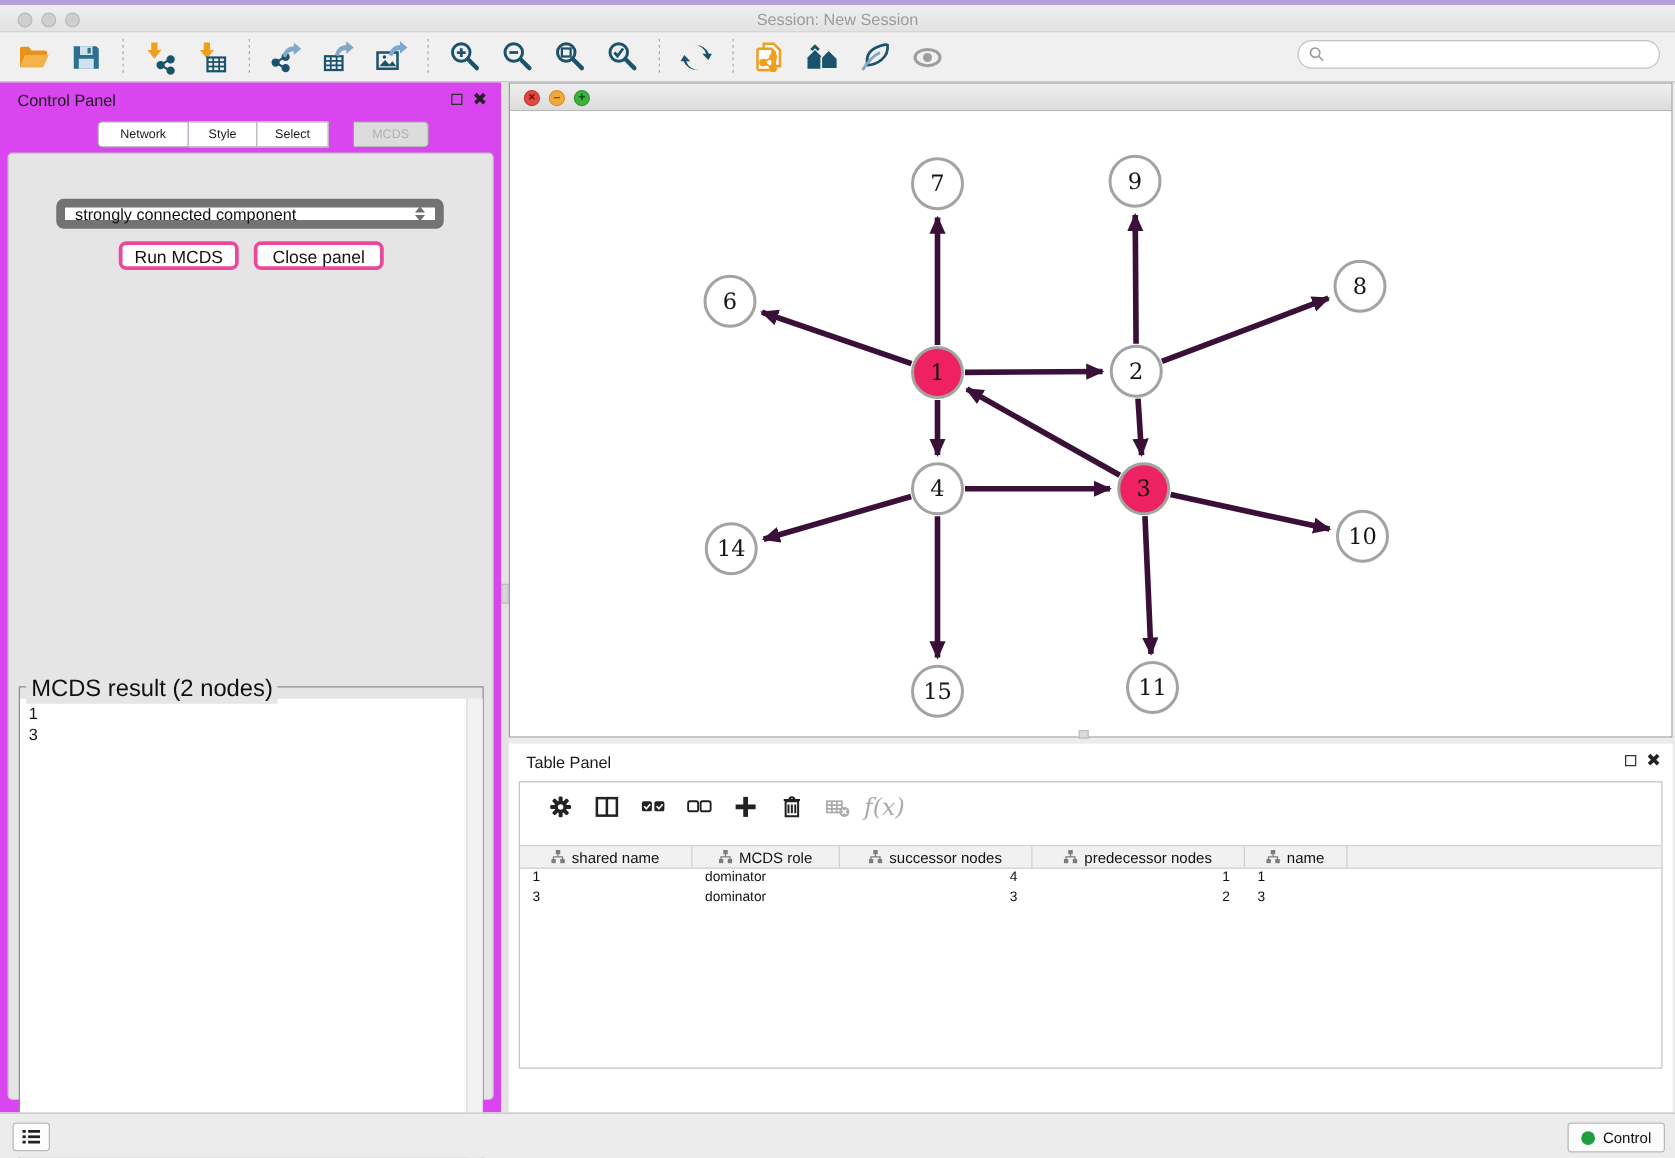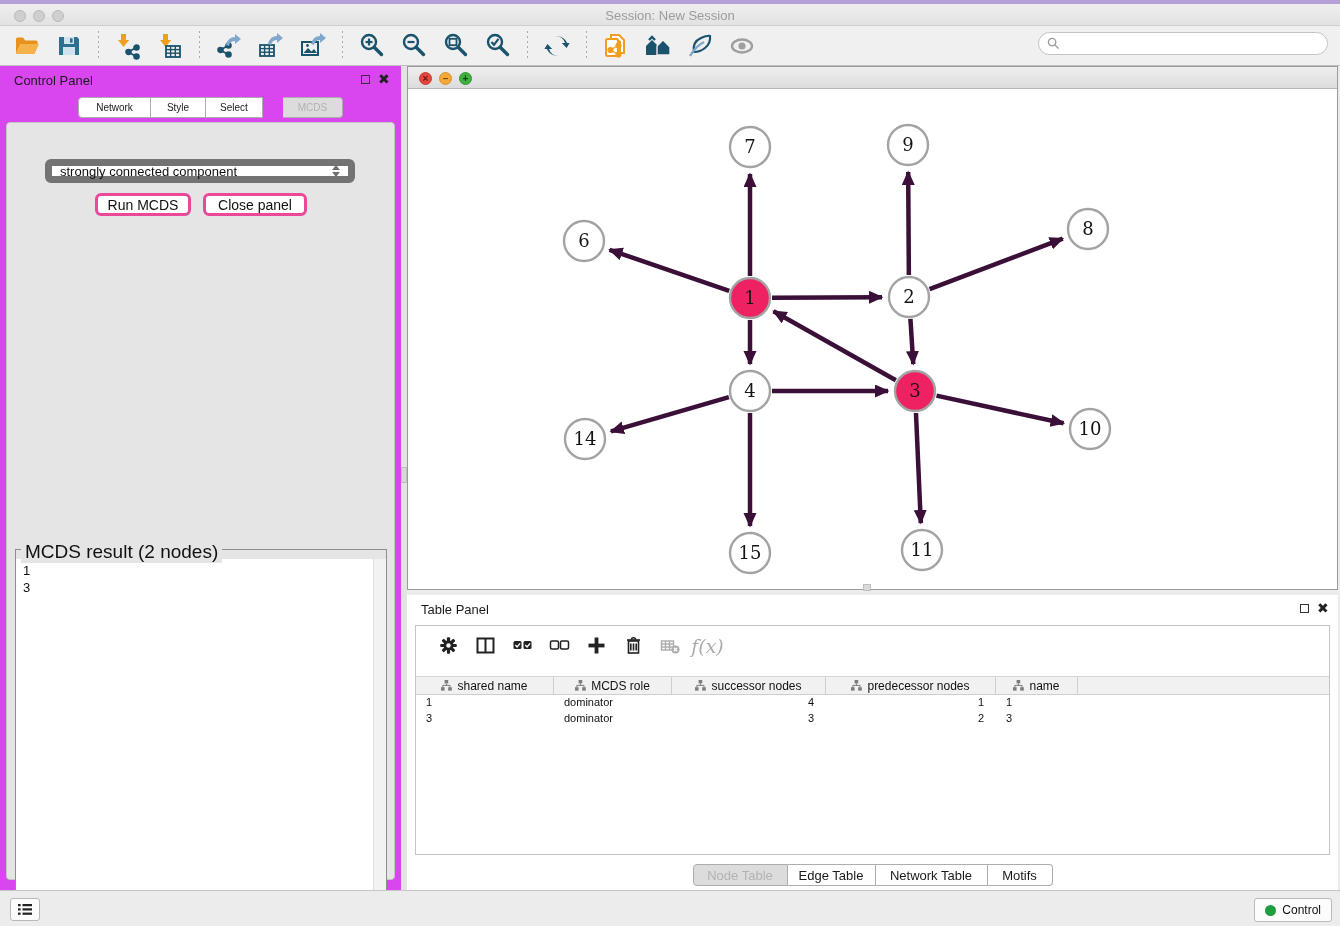--- a/index.html
+++ b/index.html
@@ -533,26 +533,20 @@
             <div class="tbl-row">
               <div class="td" style="width: 138px;">3</div>
               <div class="td" style="width: 118px;">dominator</div>
               <div class="td r" style="width: 154px;">3</div>
               <div class="td r" style="width: 170px;">2</div>
               <div class="td" style="width: 82px;">3</div>
             </div>
           </div>
       </div>
     </div>
-    <div class="tp-tabs" id="tp-tabs">
-        <div class="seg-tab selected" style="width: 95px;">Node Table</div>
-        <div class="seg-tab" style="width: 88px;">Edge Table</div>
-        <div class="seg-tab" style="width: 112px;">Network Table</div>
-        <div class="seg-tab" style="width: 65px;">Motifs</div>
-      </div>
   </div>
 
   <div class="statusbar">
     <div class="sb-left-btn">
       <svg width="16" height="13" viewBox="0 0 16 13">
         <rect x="1" y="1" width="2.6" height="2.2" fill="#222"></rect>
           <rect x="5.5" y="1" width="9.5" height="2.2" fill="#222"></rect>
         <rect x="1" y="5.3" width="2.6" height="2.2" fill="#222"></rect>
           <rect x="5.5" y="5.3" width="9.5" height="2.2" fill="#222"></rect>
         <rect x="1" y="9.6" width="2.6" height="2.2" fill="#222"></rect>

